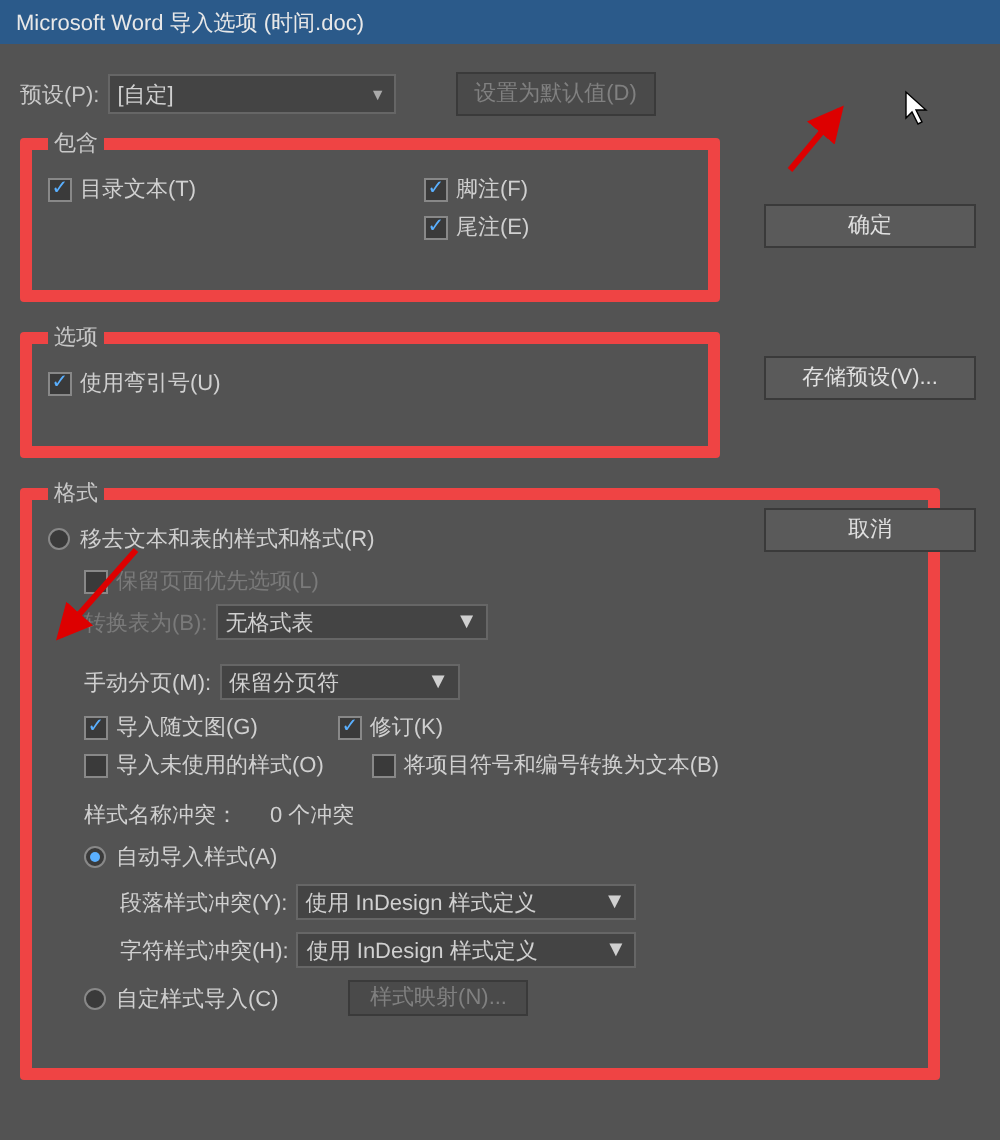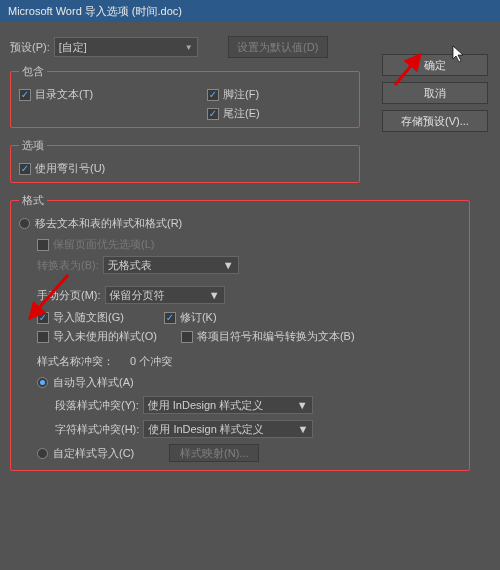--- a/index.html
+++ b/index.html
@@ -6,22 +6,22 @@
 body { background: #535353; width: 500px; height: 570px; position: relative; overflow: hidden; }
 .titlebar { background: #2b5a8a; color: #e8e8e8; padding: 4px 8px; font-size: 12px; height: 22px; line-height: 14px; }
 .content { padding: 8px 10px; color: #d0d0d0; position: relative; }
 .row { display: flex; align-items: center; margin-bottom: 6px; }
 .label { color: #c8c8c8; margin-right: 4px; }
 .dropdown { background: #444; border: 1px solid #666; color: #d0d0d0; height: 20px; padding: 1px 4px; display: flex; align-items: center; justify-content: space-between; }
 .dropdown .arrow { font-size: 8px; color: #aaa; }
 .btn { background: #5a5a5a; border: 1px solid #3a3a3a; color: #e0e0e0; height: 22px; width: 80px; text-align: center; line-height: 20px; cursor: pointer; }
 .btn.disabled { color: #808080; background: #4a4a4a; }
 .btn-col { position: absolute; right: 12px; top: 32px; display: flex; flex-direction: column; gap: 6px; }
-.btn-wide { width: 106px; }
-fieldset { border: 1px solid #ef4444; border-radius: 2px; padding: 8px 8px 2px 8px; margin-bottom: 10px; }
+.btn-wide { width: 106px; margin-top: 48px; }
+fieldset { border: 6px solid #ef4444; border-radius: 2px; padding: 8px 8px 20px 8px; margin-bottom: 10px; }
 legend { color: #c8c8c8; padding: 0 3px; }
 .chk-row { display: flex; gap: 48px; }
 .chk { display: flex; align-items: center; gap: 4px; margin-bottom: 4px; cursor: pointer; }
 .chk-box { width: 12px; height: 12px; border: 1px solid #888; background: #3a3a3a; display: inline-flex; align-items: center; justify-content: center; }
 .chk-box.checked::after { content: "✓"; color: #5ab0ff; font-size: 10px; line-height: 10px; }
 .radio { display: flex; align-items: center; gap: 5px; margin-bottom: 6px; cursor: pointer; }
 .radio-dot { width: 11px; height: 11px; border: 1px solid #888; border-radius: 50%; background: #3a3a3a; display: inline-flex; align-items: center; justify-content: center; }
 .radio-dot.sel::after { content: ""; width: 5px; height: 5px; background: #5ab0ff; border-radius: 50%; }
 .disabled-text { color: #7a7a7a; }
 .indent { margin-left: 18px; }
@@ -45,22 +45,22 @@
     <div class="dropdown" style="width:144px;">
       <span>[自定]</span>
       <span class="arrow">▼</span>
     </div>
     <div style="width:30px;"></div>
     <div class="btn disabled" style="width:100px;">设置为默认值(D)</div>
   </div>
 
   <div class="btn-col">
     <div class="btn btn-wide">确定</div>
+    <div class="btn btn-wide">存储预设(V)...</div>
     <div class="btn btn-wide">取消</div>
-    <div class="btn btn-wide">存储预设(V)...</div>
   </div>
 
   <fieldset style="width:350px;">
     <legend>包含</legend>
     <div class="chk-row">
       <div style="width:140px;">
         <div class="chk">
             <span class="chk-box checked"></span>
             <span>目录文本(T)</span>
           </div>

